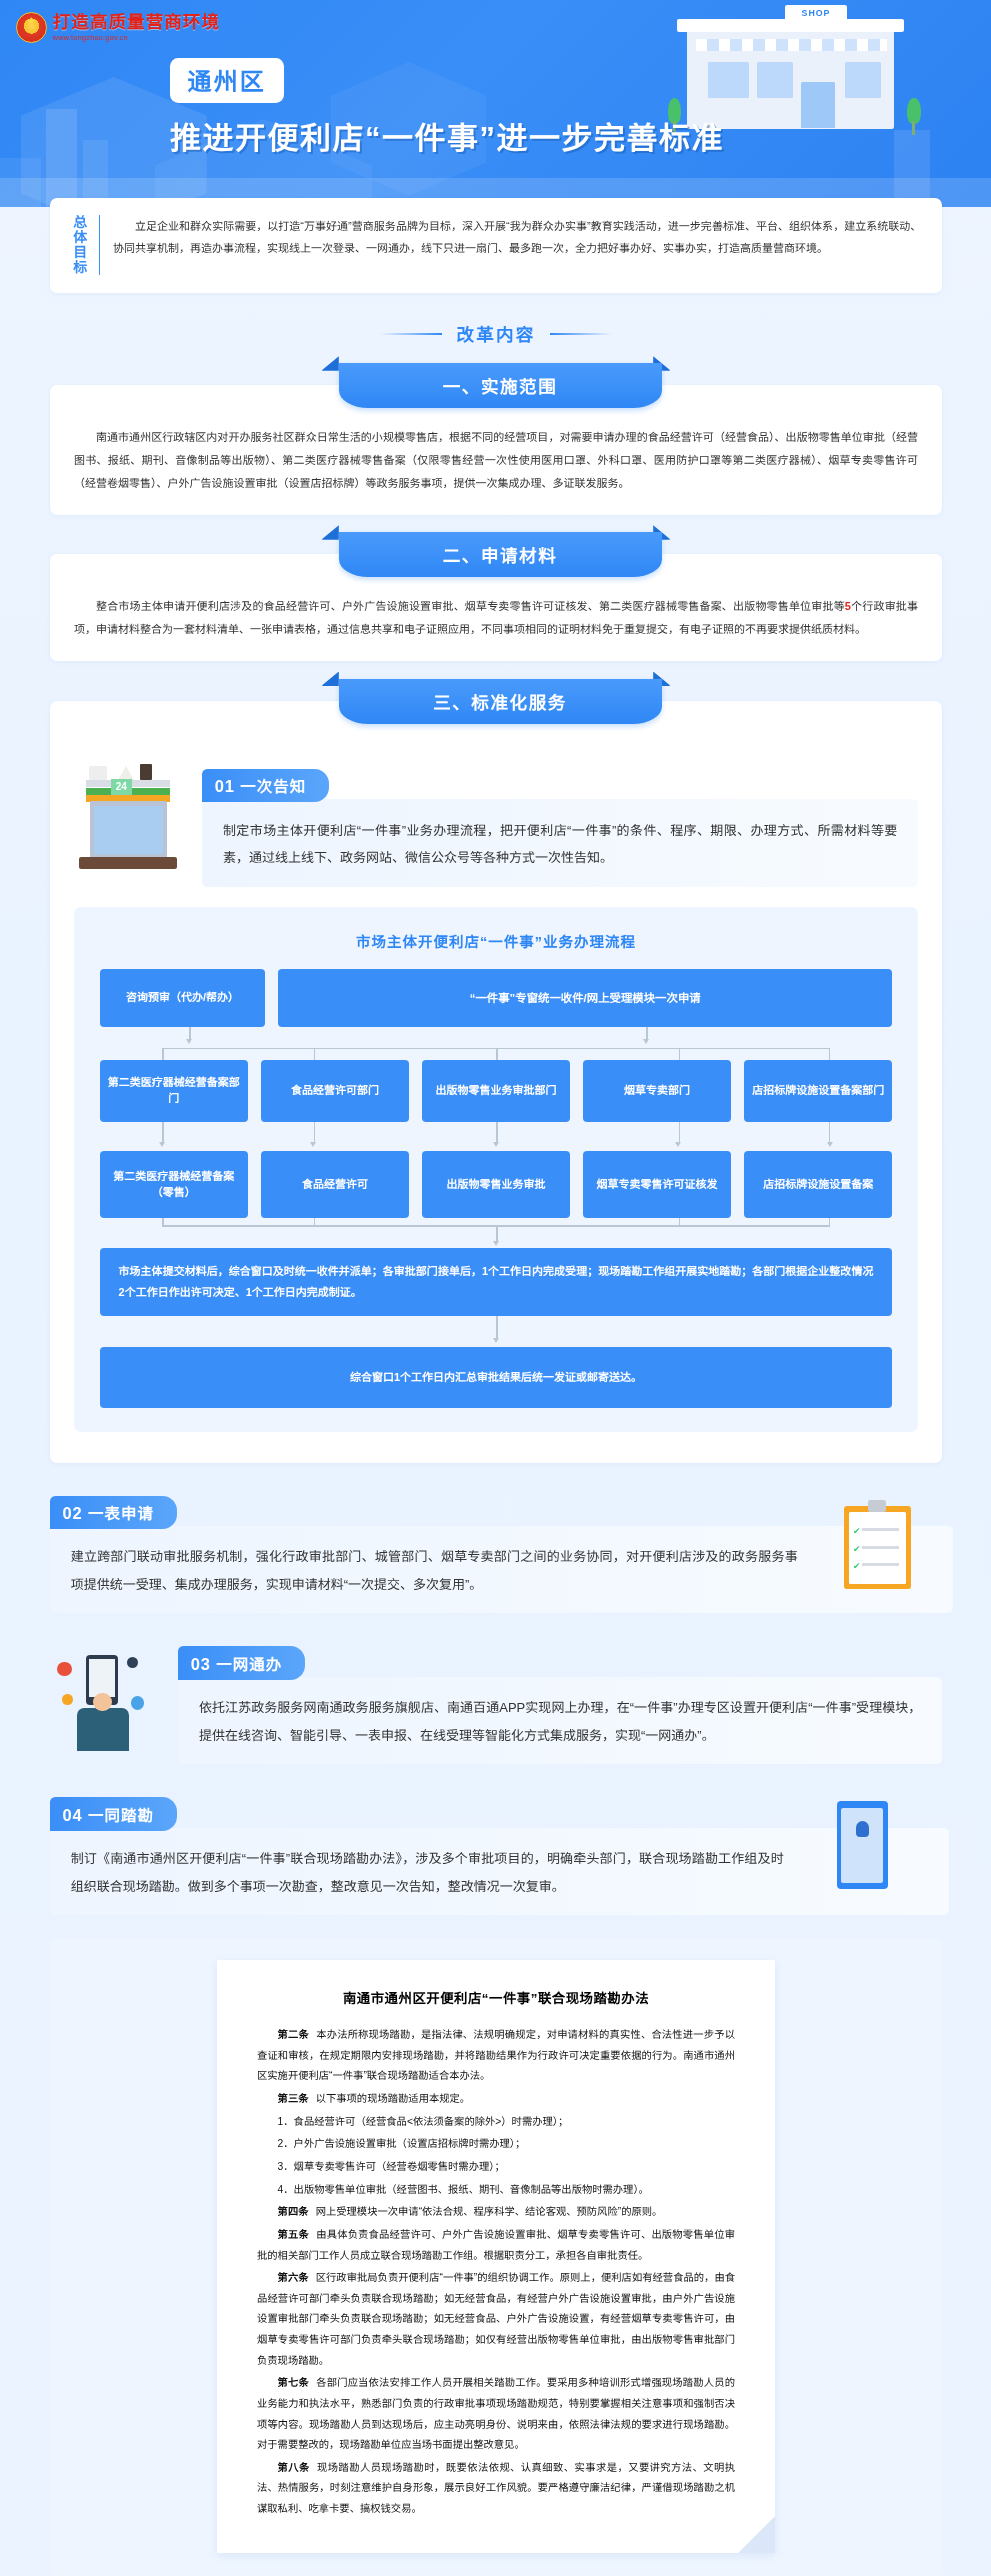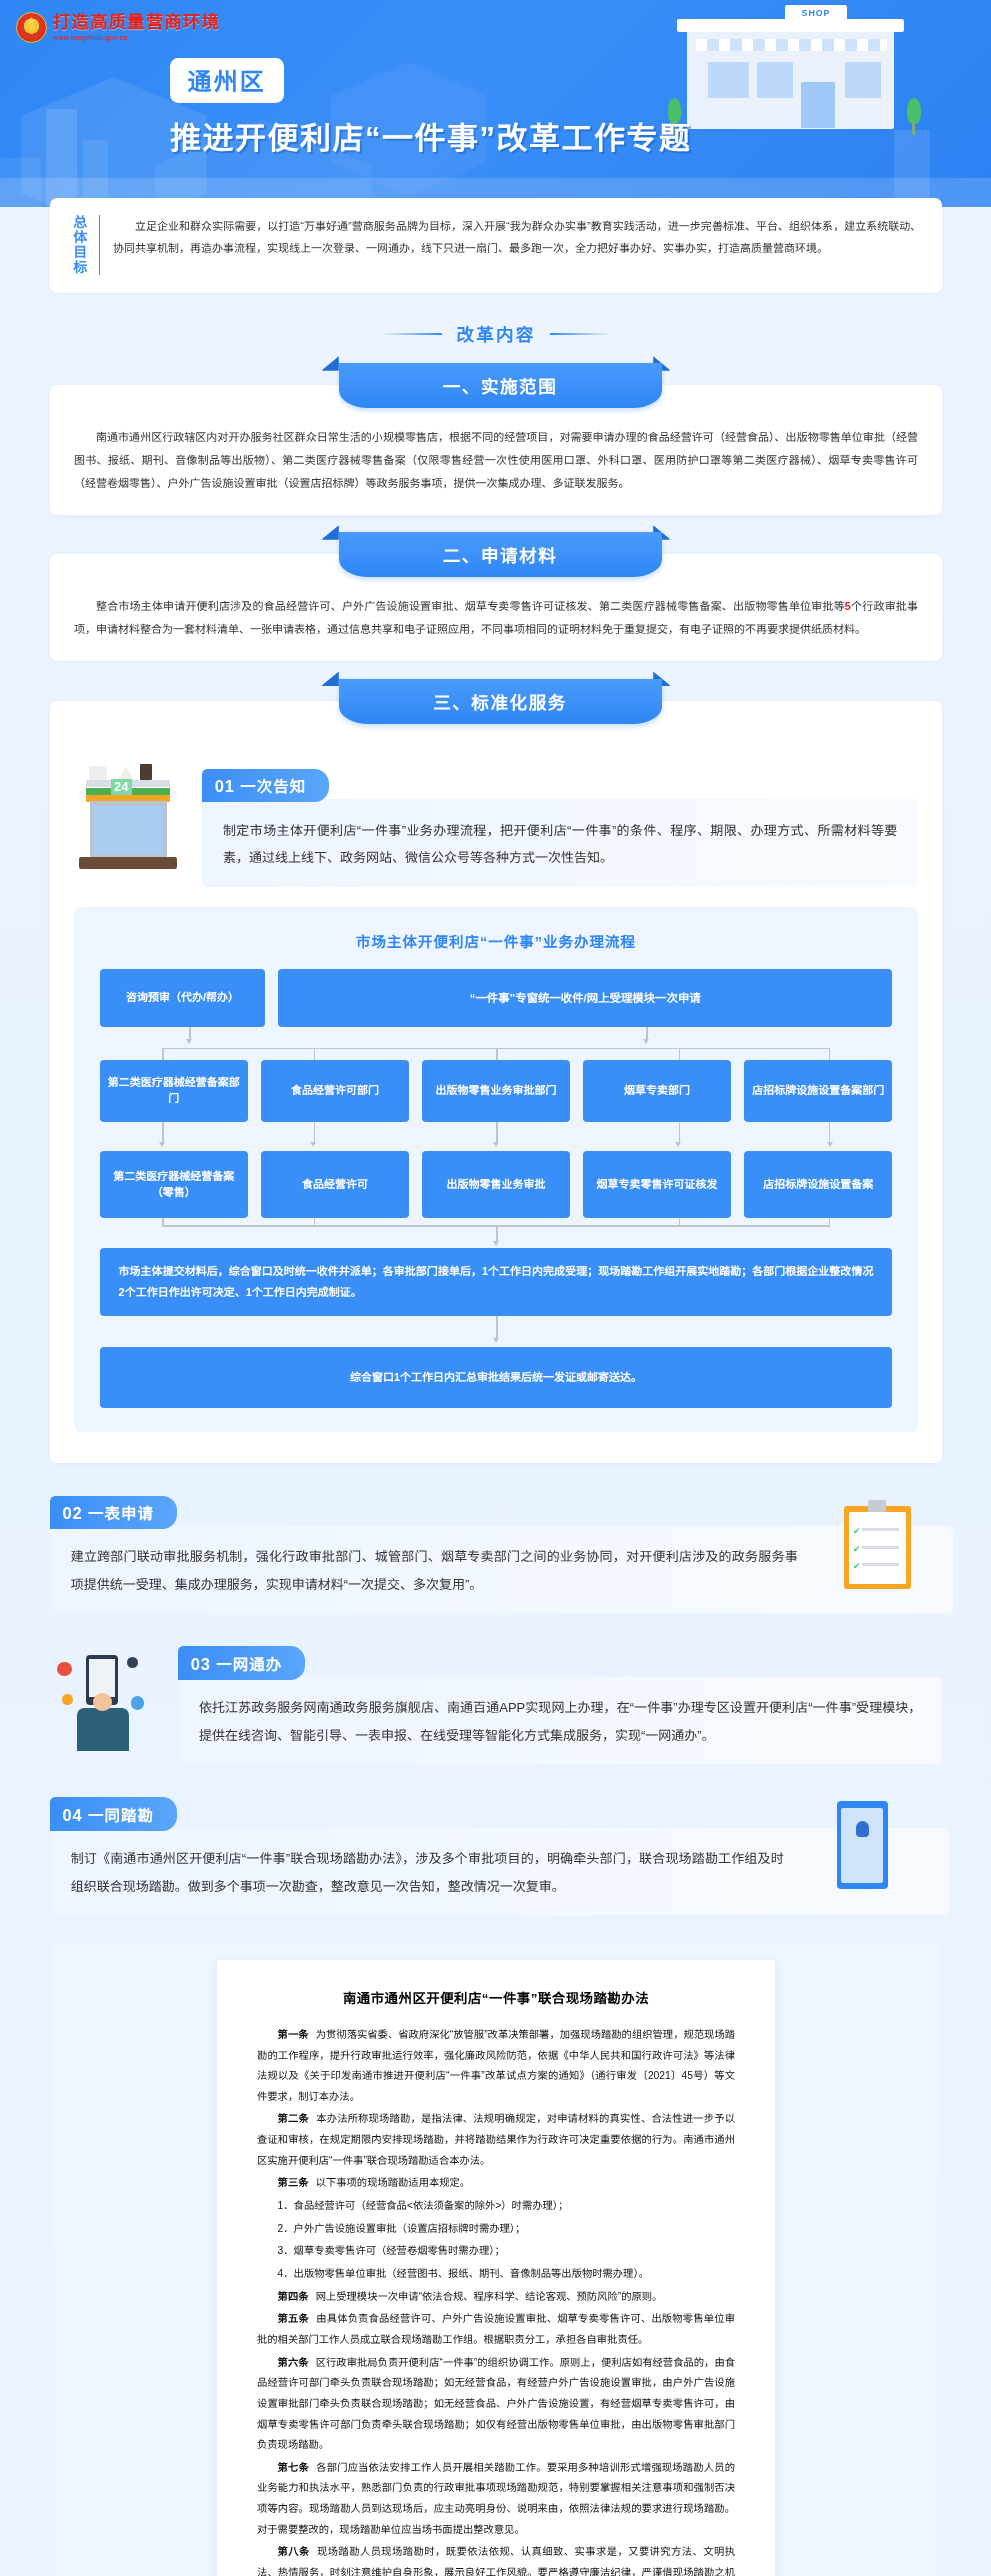--- a/index.html
+++ b/index.html
@@ -203,21 +203,21 @@
 
   
   .ill-store { position:relative; width:108px; height:103px;}
   .ill-store .base { position:absolute; left:5.2px; bottom:3.1px; width:98px; height:11.4px; background:#6b4a3a; border-radius:2.1px;}
   .ill-store .box { position:absolute; left:15.5px; bottom:13.4px; width:77px; height:57px; background:#b8c4d6; border-radius:1.5px;}
   .ill-store .glass { position:absolute; left:19.6px; bottom:17.6px; width:69px; height:48px; background:#a9cdf0;}
   .ill-store .band { position:absolute; left:12.4px; bottom:70px; width:84px; height:7.2px;}
   .ill-store .b1 { background:#f5a623; bottom:70px;}
   .ill-store .b2 { background:#4caf50; bottom:77px;}
   .ill-store .b3 { background:#d8dde6; bottom:85px;}
-  .ill-store .sign24 { position:absolute; left:37px; bottom:77px; width:20.7px; height:15.5px; background:#7ed9a6; color:#fff; font-size:13px; font-weight:bold; text-align:center;line-height:15.5px;}
+  .ill-store .sign24 { position:absolute; left:37px; bottom:77px; width:20.7px; height:15.5px; background:#7ed9a6; color:#fff; font-size:10px; font-weight:bold; text-align:center;line-height:15.5px;}
   .ill-store .can { position:absolute; left:14.5px; bottom:92px; width:18.6px; height:13.4px; background:#eee; border-radius:1.5px;}
   .ill-store .cone{ position:absolute; left:44px; bottom:92px; width:0;height:0;border-left:8.3px solid transparent;border-right:8.3px solid transparent;border-bottom:14.5px solid #f0efe7;}
   .ill-store .cup { position:absolute; left:66px; bottom:92px; width:12.4px; height:15.5px; background:#4a3b33; border-radius:1px;}
 
   .ill-clip { position:relative; width:108px; height:108px;}
   .ill-clip .pad { position:absolute; left:20.7px; top:10.3px; width:67px; height:83px; background:#f6a623; border-radius:3.1px;}
   .ill-clip .paper{ position:absolute; left:26px; top:16.5px; width:57px; height:72px; background:#fff; border-radius:1.5px;}
   .ill-clip .clip { position:absolute; left:45px; top:4.1px; width:17.6px; height:12.4px; background:#c7ccd4; border-radius:2.1px;}
   .ill-clip .ln  { position:absolute; left:39px; width:37px; height:3.6px; background:#d7dce4;}
   .ill-clip .ck  { position:absolute; left:30px; color:#2ecc71; font-size:8.8px; font-weight:bold;}
@@ -273,21 +273,21 @@
           <i></i>
         </div>
       <div class="tree" style="right:14.5px;">
           <b></b>
           <i></i>
         </div>
     </div>
 
     <div class="hero-title">
       <div class="title-pill">通州区</div>
-      <div class="title-main">推进开便利店“一件事”改革工作专题</div>
+      <div class="title-main">推进开便利店“一件事”进一步完善标准</div>
     </div>
   </div>
 
   <div class="content">
 
     <div class="goal-wrap">
       <div class="card">
         <div class="goal-inner">
           <div class="goal-label">总体目标</div>
           <div class="goal-text">立足企业和群众实际需要，以打造“万事好通”营商服务品牌为目标，深入开展“我为群众办实事”教育实践活动，进一步完善标准、平台、组织体系，建立系统联动、协同共享机制，再造办事流程，实现线上一次登录、一网通办，线下只进一扇门、最多跑一次，全力把好事办好、实事办实，打造高质量营商环境。</div>
@@ -489,21 +489,20 @@
               <div class="av"></div>
           </div>
         </div>
       </div>
     </div>
 
     <div class="doc-wrap">
       <div class="doc-sheet">
         <div class="doc-title">南通市通州区开便利店“一件事”联合现场踏勘办法</div>
 
-        <p><b>第一条</b><span>为贯彻落实省委、省政府深化“放管服”改革决策部署，加强现场踏勘的组织管理，规范现场踏勘的工作程序，提升行政审批运行效率，强化廉政风险防范，依据《中华人民共和国行政许可法》等法律法规以及《关于印发南通市推进开便利店“一件事”改革试点方案的通知》（通行审发〔2021〕45号）等文件要求，制订本办法。</span></p>
         <p><b>第二条</b><span>本办法所称现场踏勘，是指法律、法规明确规定，对申请材料的真实性、合法性进一步予以查证和审核，在规定期限内安排现场踏勘，并将踏勘结果作为行政许可决定重要依据的行为。南通市通州区实施开便利店“一件事”联合现场踏勘适合本办法。</span></p>
         <p><b>第三条</b><span>以下事项的现场踏勘适用本规定。</span></p>
 
         <p class="item">1．食品经营许可（经营食品&lt;依法须备案的除外&gt;）时需办理）；</p>
         <p class="item">2．户外广告设施设置审批（设置店招标牌时需办理）；</p>
         <p class="item">3．烟草专卖零售许可（经营卷烟零售时需办理）；</p>
         <p class="item">4．出版物零售单位审批（经营图书、报纸、期刊、音像制品等出版物时需办理）。</p>
 
         <p><b>第四条</b><span>网上受理模块一次申请“依法合规、程序科学、结论客观、预防风险”的原则。</span></p>
         <p><b>第五条</b><span>由具体负责食品经营许可、户外广告设施设置审批、烟草专卖零售许可、出版物零售单位审批的相关部门工作人员成立联合现场踏勘工作组。根据职责分工，承担各自审批责任。</span></p>

